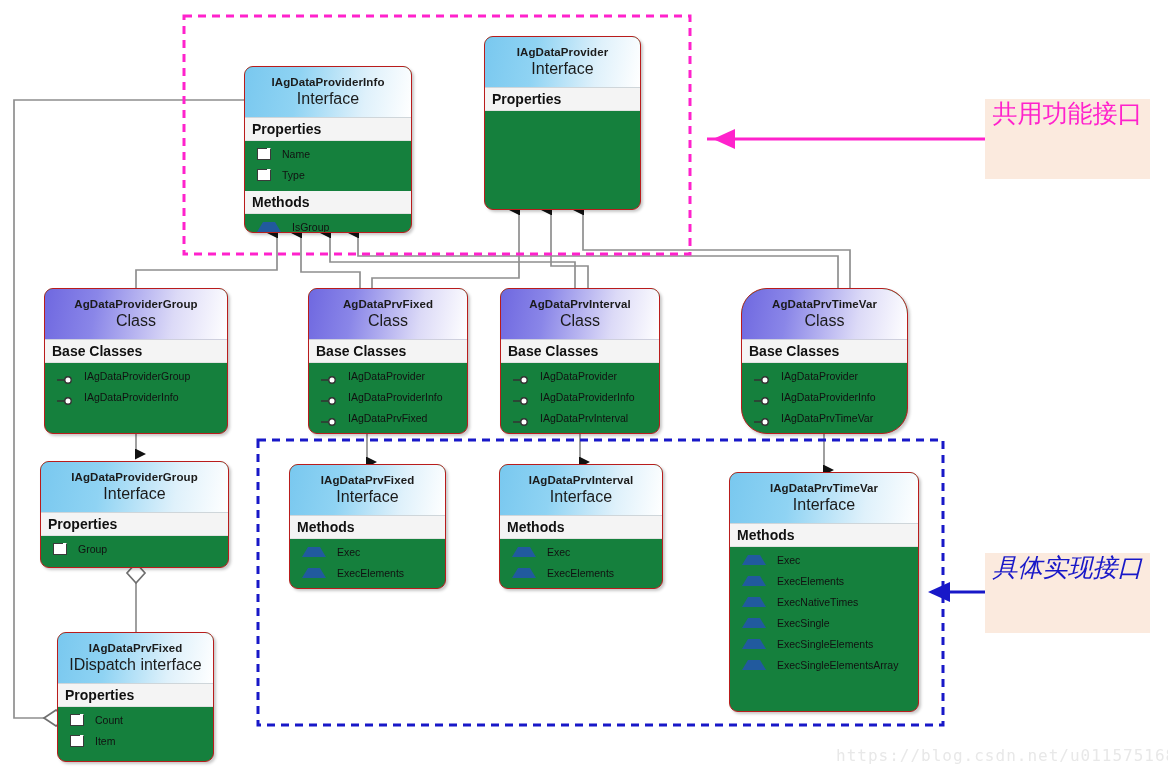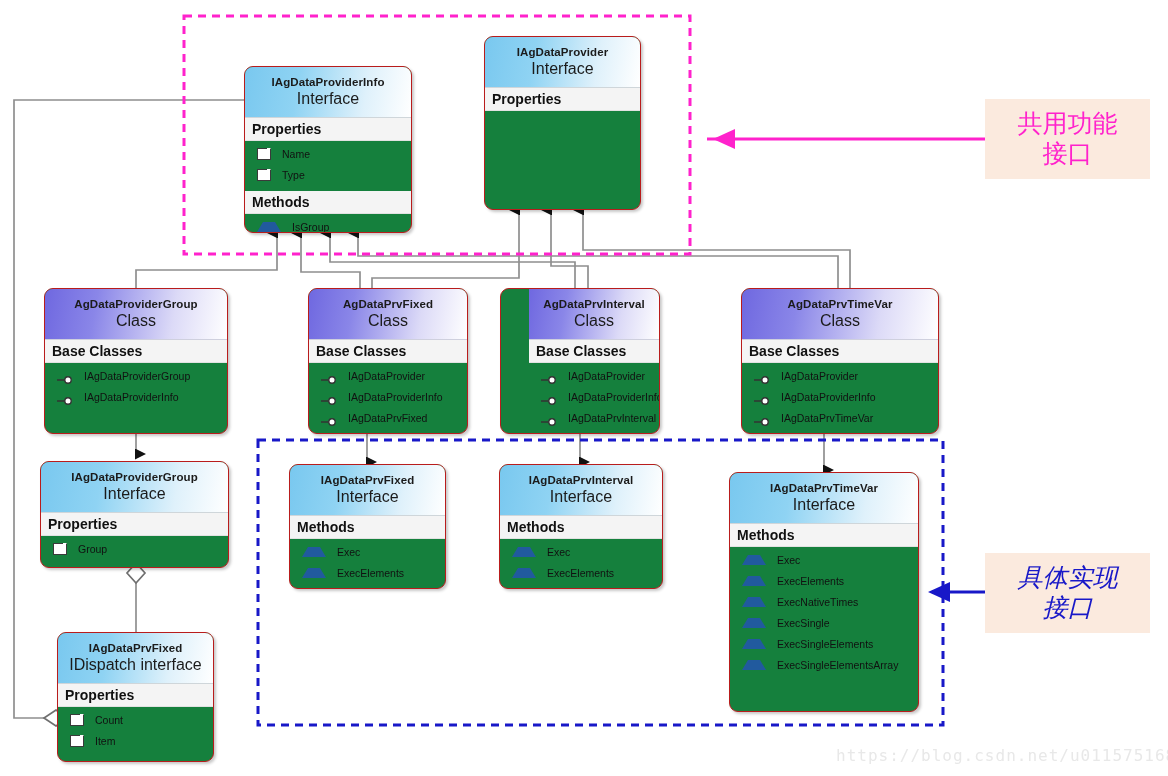--- a/index.html
+++ b/index.html
@@ -31,22 +31,22 @@
   .ico.prop-ro:after{content:"";position:absolute;left:-1.4px;top:-1.4px;width:10px;height:1.4px;background:#3a3a3a;}
   
   .ico.prop-rw{width:10px;height:10px;background:#1f84e8;border:1px solid #1566b8;}
   
   .ico.method{width:0;height:0;border-left:6px solid transparent;border-right:6px solid transparent;
               border-bottom:10px solid #215a9e;}
   
   .ico.lolli{width:16px;height:10px;flex:0 0 16px;}
 
   
-  .note{position:absolute;background:#fbeade;display:flex;flex-direction:column;
-        align-items:center;justify-content:center;line-height:1.22;
+  .note{position:absolute;background:#fbeade;display:flex;flex-direction:row;
+        justify-content:center;line-height:1.22;
         font-family:"DejaVu Sans","Liberation Sans",sans-serif;font-size:25px;}
   .note.magenta{color:#ff22cc;}
   .note.blue{color:#1818c8;font-style:italic;}
 
   .wm{position:absolute;font-family:"DejaVu Sans Mono","Liberation Mono",monospace;
       font-size:16px;color:#e8e8e8;letter-spacing:1px;white-space:nowrap;}
 </style>
 </head>
 <body>
 
@@ -191,21 +191,21 @@
           <svg width="16" height="10" viewBox="0 0 16 10">
               <line x1="0" y1="5" x2="8" y2="5" stroke="#333" stroke-width="1.6"></line>
               <circle cx="11" cy="5" r="3.2" fill="#fff" stroke="#333" stroke-width="1.4"></circle>
             </svg>
         </span>
         <span class="lbl">IAgDataPrvFixed</span>
       </div>
     </div>
   </div>
 
-  <div class="node cls" style="left:500px;top:288px;width:160px;height:146px;padding-left:28px;">
+  <div class="node cls" style="left:500px;top:288px;width:160px;height:146px;">
     <div class="hdr">
       <div class="t1">AgDataPrvInterval</div>
       <div class="t2">Class</div>
     </div>
     <div class="sect">Base Classes</div>
     <div class="rows">
       <div class="row">
         <span class="ico lolli">
           <svg width="16" height="10" viewBox="0 0 16 10">
               <line x1="0" y1="5" x2="8" y2="5" stroke="#333" stroke-width="1.6"></line>
@@ -228,21 +228,21 @@
           <svg width="16" height="10" viewBox="0 0 16 10">
               <line x1="0" y1="5" x2="8" y2="5" stroke="#333" stroke-width="1.6"></line>
               <circle cx="11" cy="5" r="3.2" fill="#fff" stroke="#333" stroke-width="1.4"></circle>
             </svg>
         </span>
         <span class="lbl">IAgDataPrvInterval</span>
       </div>
     </div>
   </div>
 
-  <div class="node cls" style="left:741px;top:288px;width:198px;height:146px;">
+  <div class="node cls" style="left:741px;top:288px;width:167px;height:146px;border-radius:26px;">
     <div class="hdr">
       <div class="t1">AgDataPrvTimeVar</div>
       <div class="t2">Class</div>
     </div>
     <div class="sect">Base Classes</div>
     <div class="rows">
       <div class="row">
         <span class="ico lolli">
           <svg width="16" height="10" viewBox="0 0 16 10">
               <line x1="0" y1="5" x2="8" y2="5" stroke="#333" stroke-width="1.6"></line>

